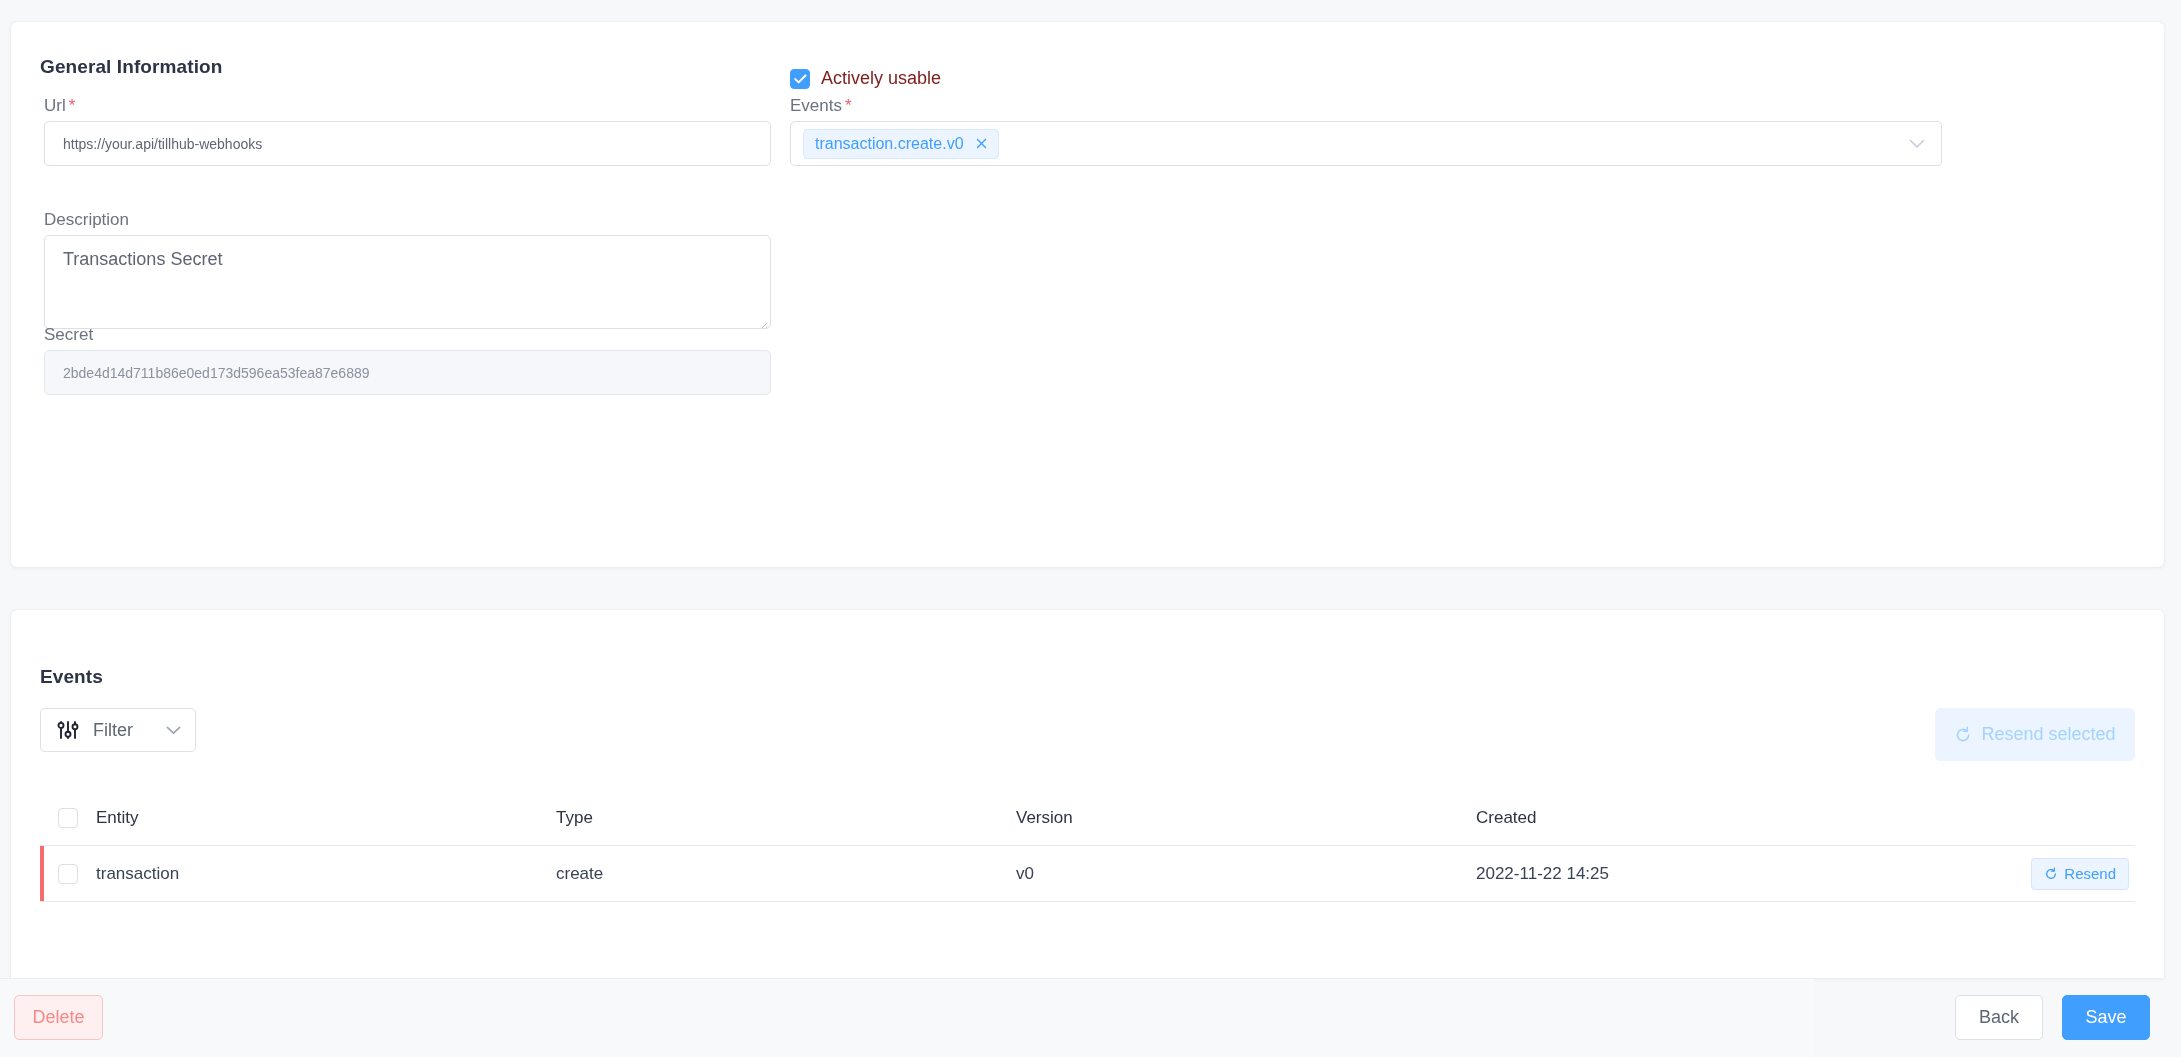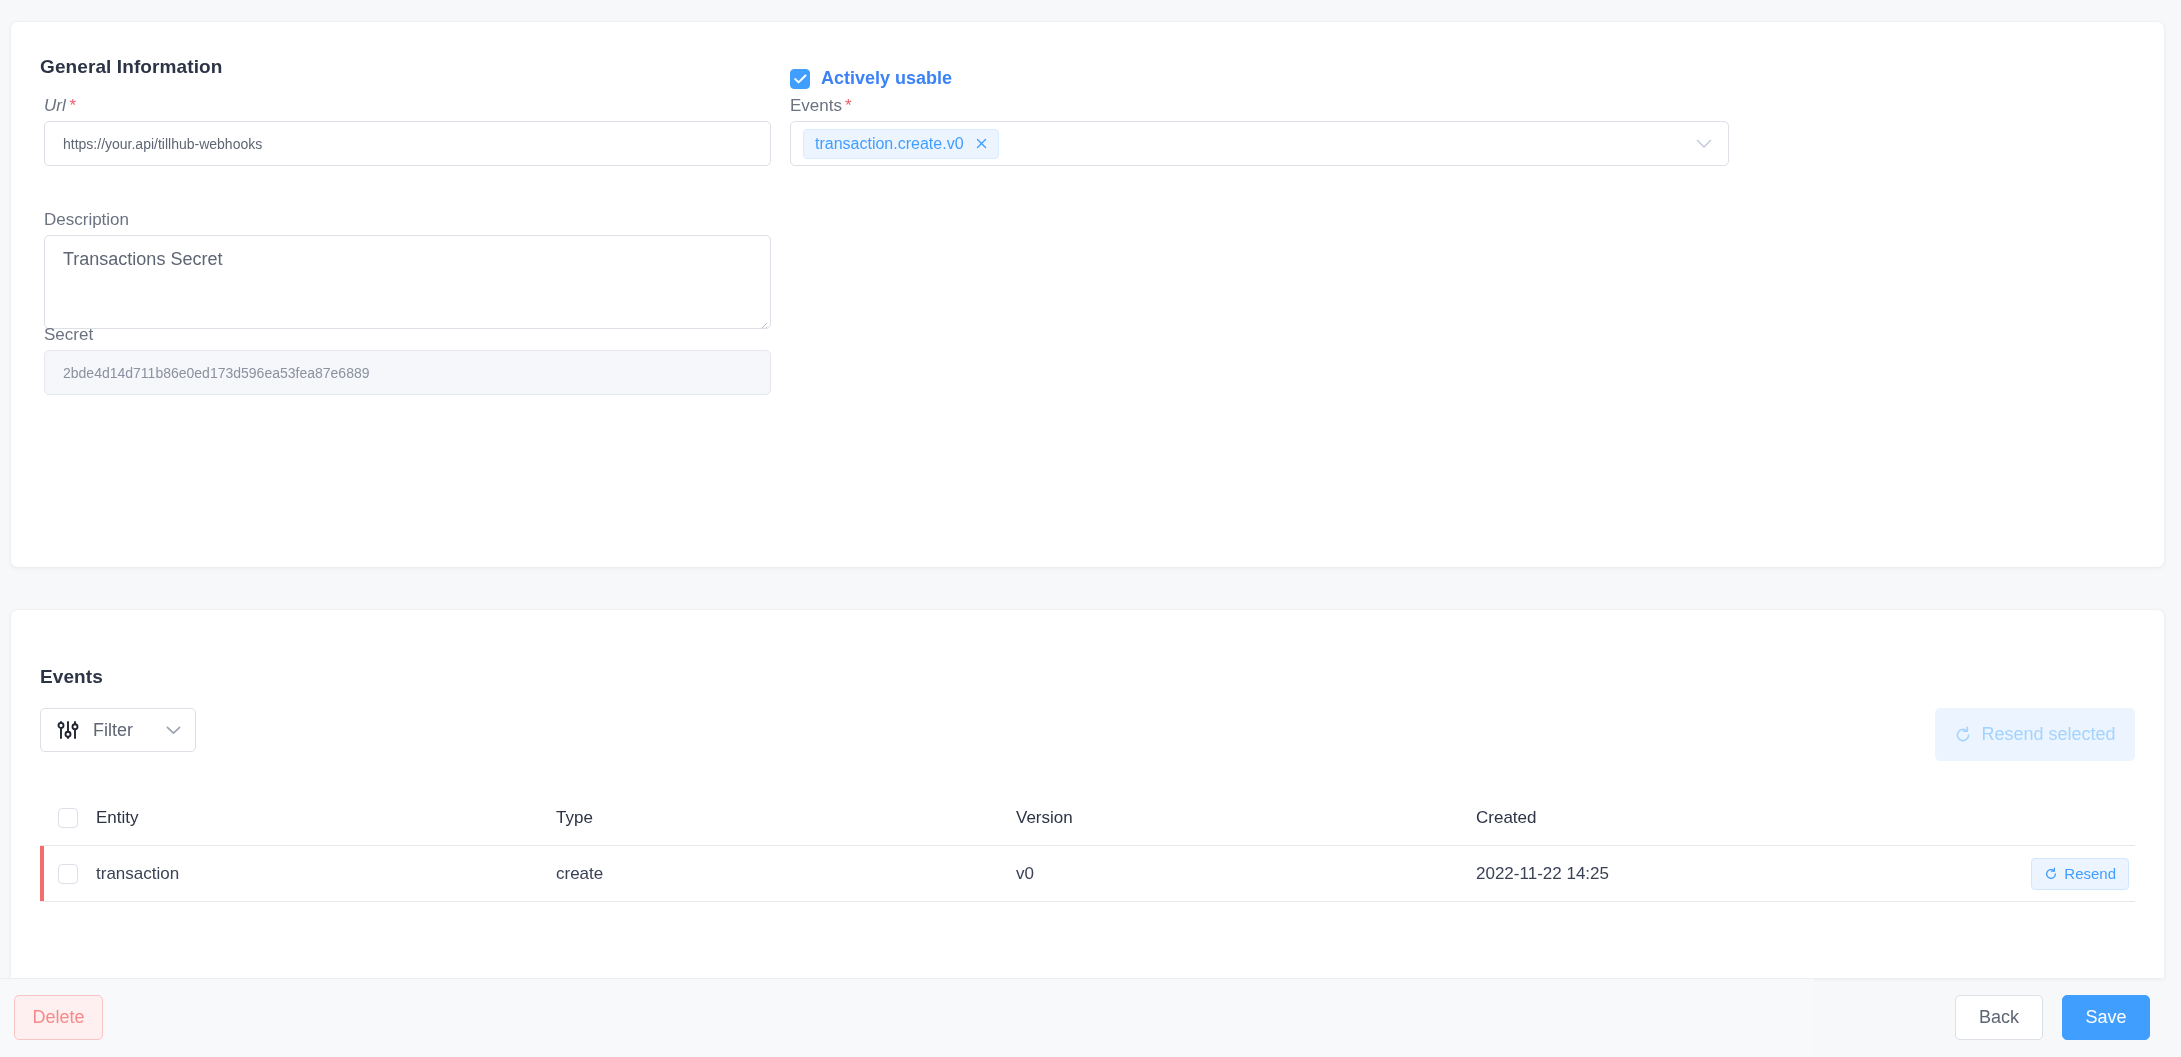--- a/index.html
+++ b/index.html
@@ -101,23 +101,22 @@
     border-radius: 4px;
     background: #409eff;
     border: 1px solid #409eff;
     display: flex;
     align-items: center;
     justify-content: center;
   }
   .cb svg { display: block; }
   .checkrow-label {
     font-size: 18px;
-    color: #3b82f6;
+    color: #7f1d1d;
     white-space: nowrap;
-    font-weight: bold;
   }
 
   
   .multiselect {
     position: absolute;
     background: #fff;
     border: 1px solid #dcdfe6;
     border-radius: 5px;
     display: flex;
     align-items: center;
@@ -281,29 +280,29 @@
 
     <div class="checkrow" style="left:779px; top:46px;">
       <span class="cb">
         <svg width="13" height="10" viewBox="0 0 13 10" fill="none">
           <path d="M1.2 5.1 L4.6 8.4 L11.5 1.5" stroke="#ffffff" stroke-width="2" stroke-linecap="round" stroke-linejoin="round"></path>
         </svg>
       </span>
       <span class="checkrow-label">Actively usable</span>
     </div>
 
-    <div class="field-label" style="left:33px; top:74px;font-style:italic;">
+    <div class="field-label" style="left:33px; top:74px;">
       <span>Url</span><span class="req">*</span>
     </div>
     <div class="text-input" style="left:33px; top:99px; width:727px; height:45px;">https://your.api/tillhub-webhooks</div>
 
     <div class="field-label" style="left:779px; top:74px;">
       <span>Events</span><span class="req">*</span>
     </div>
-    <div class="multiselect" style="left:779px; top:99px; width:939px; height:45px;">
+    <div class="multiselect" style="left:779px; top:99px; width:1152px; height:45px;">
       <span class="tag">
         <span>transaction.create.v0</span>
         <span class="tag-close">
           <svg width="11" height="11" viewBox="0 0 11 11" fill="none">
             <path d="M1.5 1.5 L9.5 9.5 M9.5 1.5 L1.5 9.5" stroke="#409eff" stroke-width="1.4" stroke-linecap="round"></path>
           </svg>
         </span>
       </span>
       <span class="select-caret">
         <svg width="16" height="10" viewBox="0 0 16 10" fill="none">

